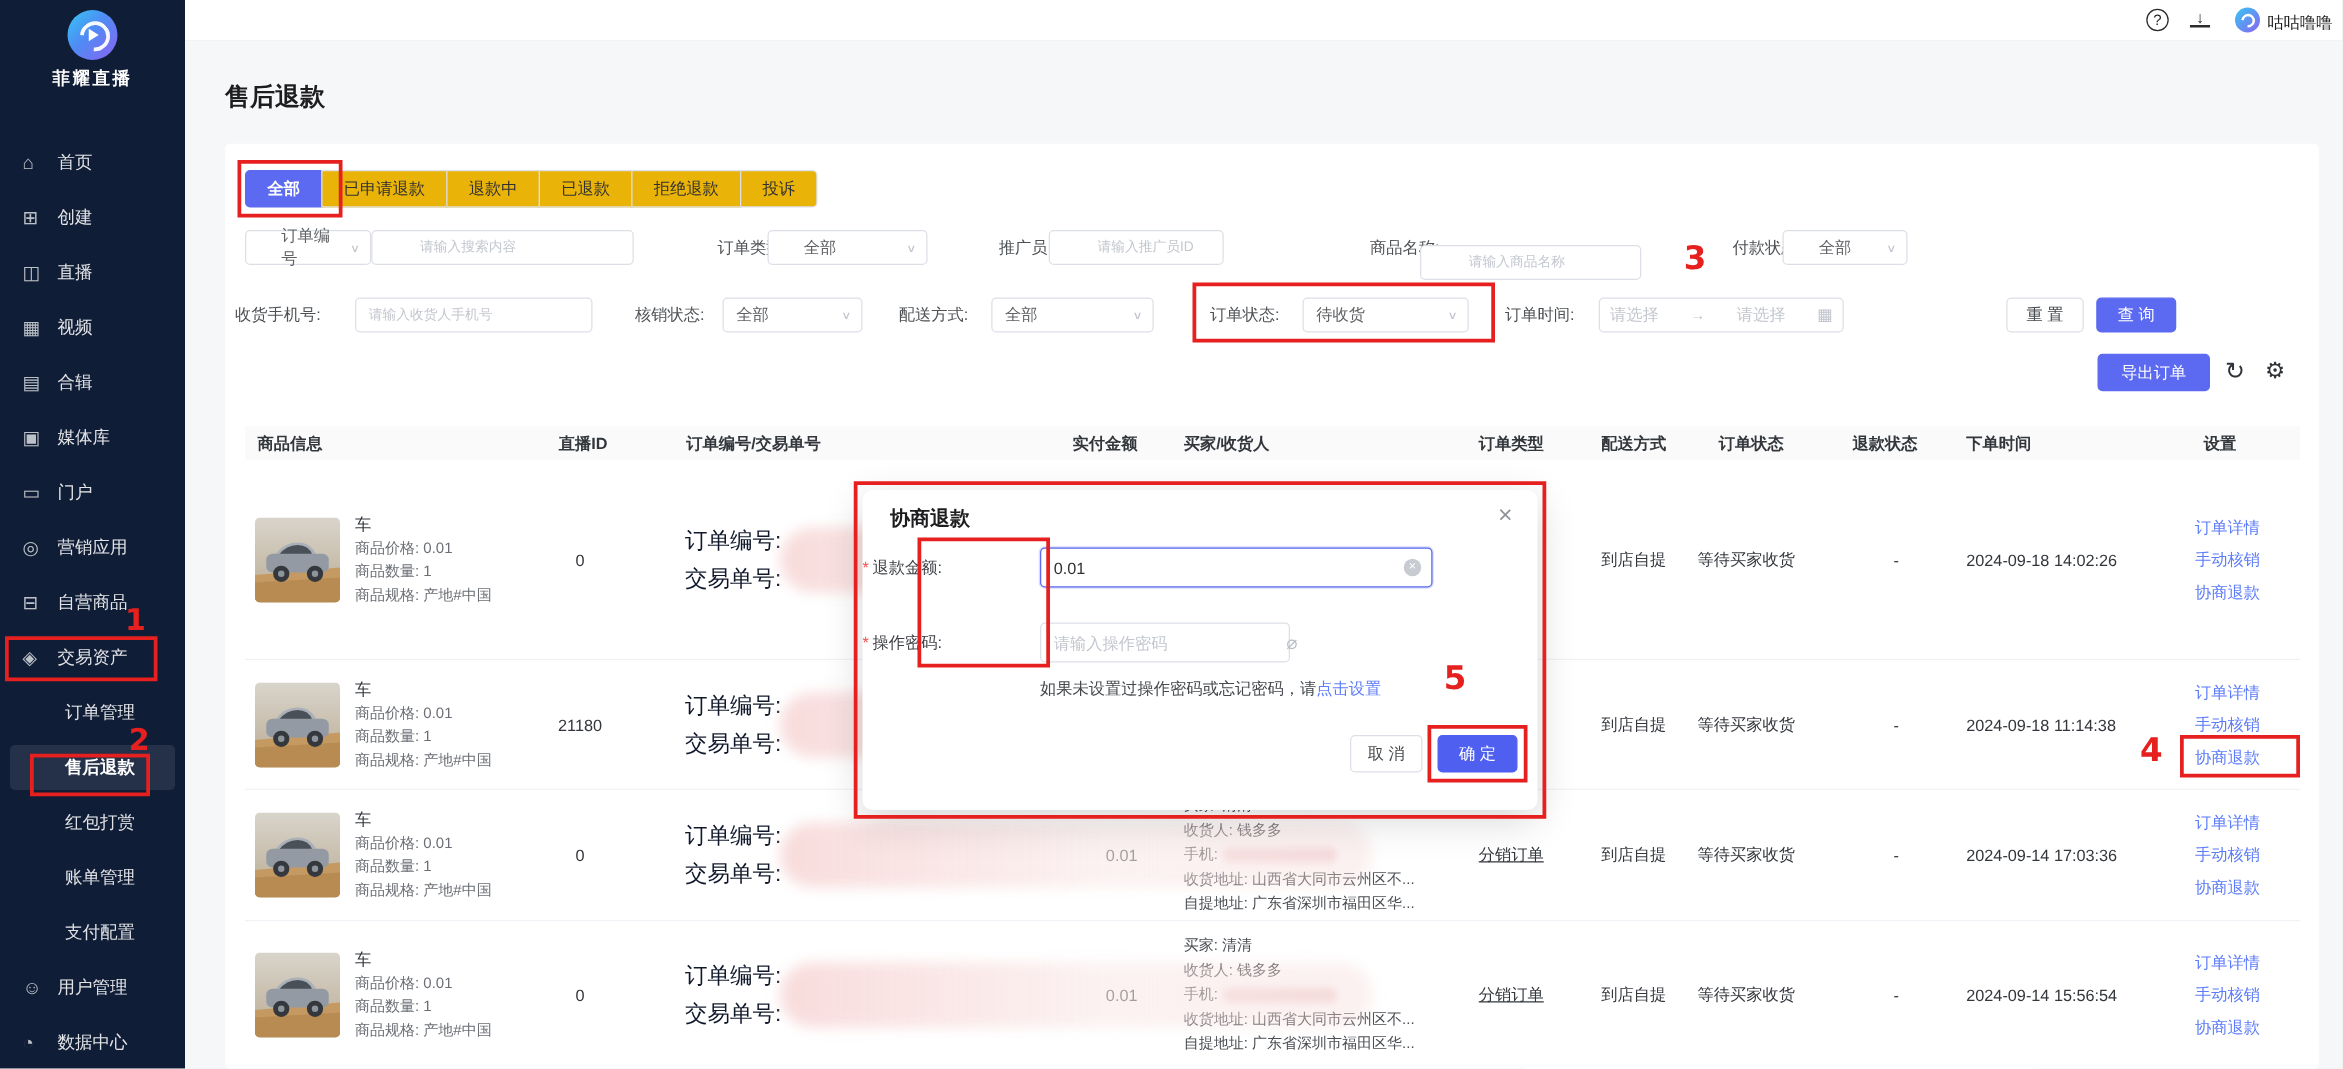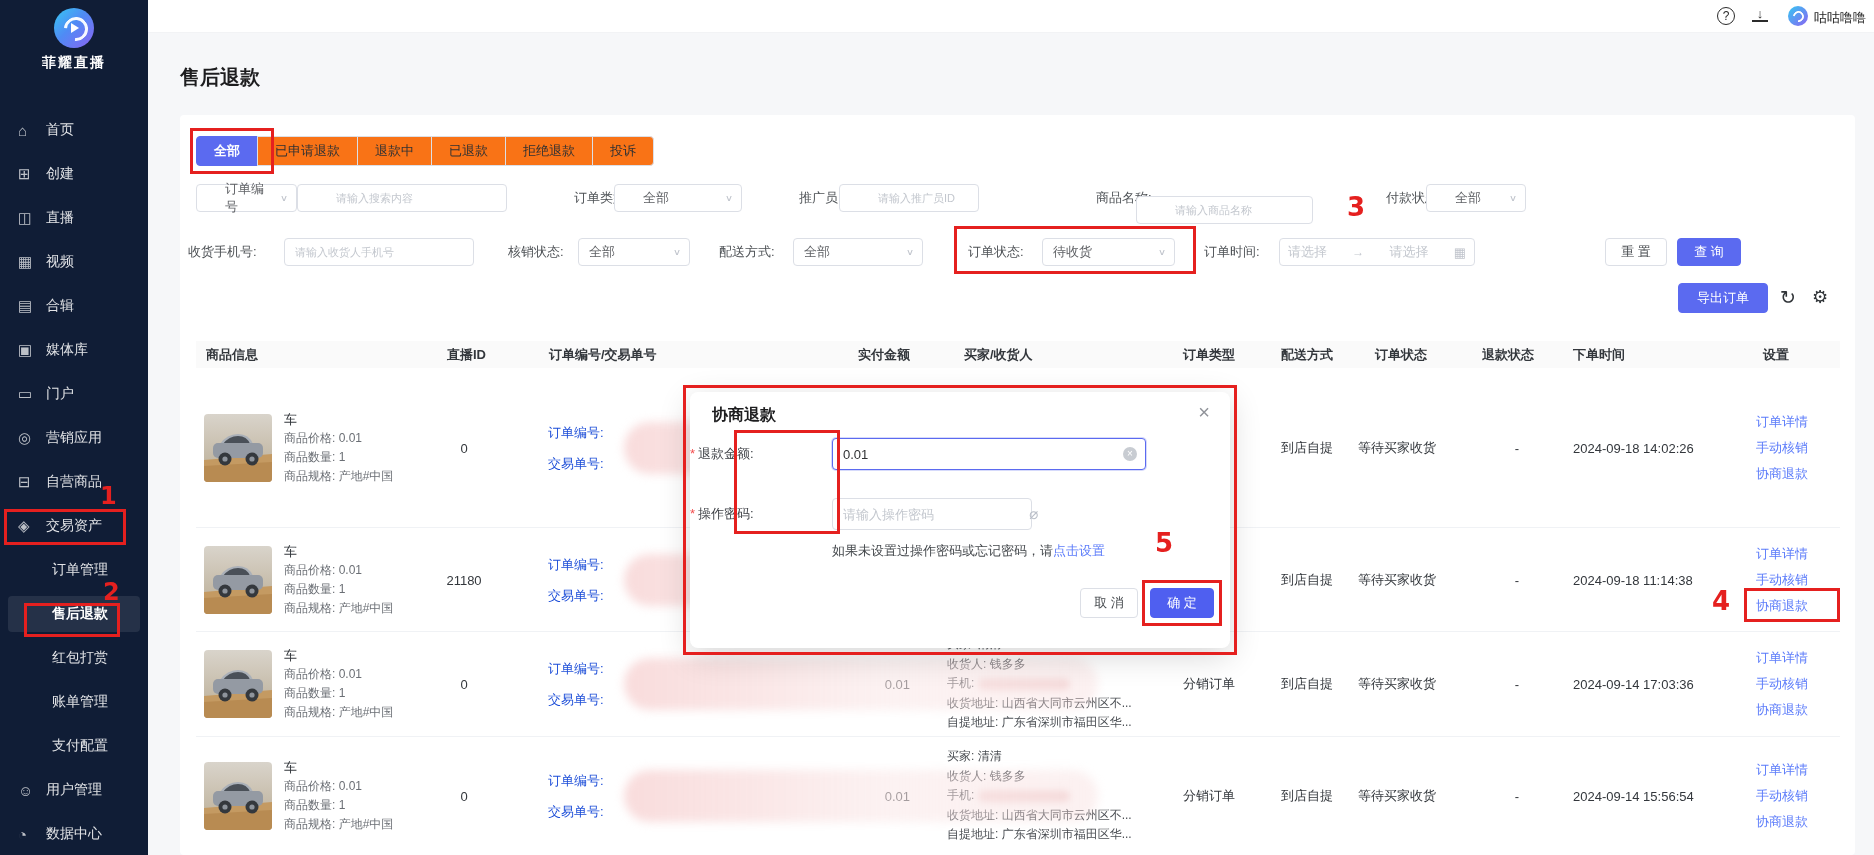--- a/index.html
+++ b/index.html
@@ -37,21 +37,21 @@
     border-radius:50%;border-left-color:transparent;transform:rotate(-40deg);}
   .tb-name{position:absolute;left:1666px;top:9px;font-size:13px;color:#1f1f1f;cursor:pointer;}
 
   
   .page-title{position:absolute;left:180px;top:64px;font-size:20px;font-weight:bold;color:#1d1d1f;}
   .card{position:absolute;left:180px;top:115px;width:1675px;height:740px;background:#fff;border-radius:4px;z-index:1;}
 
   
   .tabs{position:absolute;left:196px;top:136px;display:flex;z-index:2;}
   .tab{height:30px;line-height:28px;padding:0 17px;border:1px solid #dcdfe6;margin-left:-1px;
-    font-size:13px;color:#303133;background:#f97316;cursor:pointer;white-space:nowrap;}
+    font-size:13px;color:#303133;background:#eab308;cursor:pointer;white-space:nowrap;}
   .tab:first-child{border-radius:4px 0 0 4px;margin-left:0;}
   .tab:last-child{border-radius:0 4px 4px 0;}
   .tab.active{background:#5b6af0;border-color:#5b6af0;color:#fff;font-weight:bold;}
 
   
   .flabel{position:absolute;height:28px;line-height:28px;font-size:13px;color:#4e5256;white-space:nowrap;z-index:2;}
   .fctrl{position:absolute;height:28px;border:1px solid #dcdfe6;border-radius:4px;background:#fff;z-index:2;
     display:flex;align-items:center;font-size:13px;color:#606266;}
   .sel{justify-content:space-between;padding:0 8px 0 10px;cursor:pointer;}
   .chev{color:#c0c4cc;font-size:11px;transform:scaleY(.8);margin-left:6px;}
@@ -79,42 +79,42 @@
   .b-query{left:1677px;top:238px;width:64px;}
   .b-export{left:1678px;top:283px;width:90px;height:30px;line-height:28px;}
   .i-refresh{position:absolute;left:1780px;top:286px;font-size:19px;color:#2f3337;cursor:pointer;z-index:2;}
   .i-gear{position:absolute;left:1812px;top:286px;font-size:18px;color:#2f3337;cursor:pointer;z-index:2;}
 
   
   .table{position:absolute;left:196px;top:341px;width:1644px;z-index:2;}
   .thead{position:relative;height:27px;background:#fafafa;}
   .th{position:absolute;top:0;height:27px;line-height:27px;font-size:13px;font-weight:bold;color:#33373c;white-space:nowrap;}
   .h0{left:10px;} .h1{left:251px;} .h2{left:353px;} .h3{left:640px;width:74px;text-align:right;}
-  .h4{left:768px;} .h5{left:987px;} .h6{left:1085px;} .h7{left:1179px;}
+  .h4{left:751px;} .h5{left:987px;} .h6{left:1085px;} .h7{left:1179px;}
   .h8{left:1286px;} .h9{left:1377px;} .h10{left:1567px;}
   .tbody{position:relative;}
   .trow{position:relative;border-top:1px solid #f0f2f5;}
   .trow:first-child{border-top:none;}
   .cell{position:absolute;top:50%;transform:translateY(-50%);font-size:13px;color:#33373c;white-space:nowrap;}
   .c-img{left:8px;width:68px;height:68px;border-radius:4px;overflow:hidden;}
   .c-ptext{left:88px;width:165px;}
   .pname{font-size:13px;color:#33373c;line-height:19px;}
   .pline{font-size:12px;color:#6b6f75;line-height:19px;}
   .c-live{left:240px;width:56px;text-align:center;}
   .c-order{left:352px;}
-  .olabel{line-height:31px;font-size:13px;color:#1d4ed8;}
+  .olabel{line-height:31px;font-size:18px;color:#0f172a;}
   .c-blob{left:428px;width:474px;height:52px;border-radius:26px;z-index:1;
     background:linear-gradient(90deg,rgba(247,210,210,.78),rgba(250,233,233,.6) 55%,rgba(246,214,214,.35));
     filter:blur(5px);}
   .c-amount{left:640px;width:74px;text-align:right;}
   .c-buyer{left:751px;width:250px;}
   .bline{font-size:12px;color:#494d52;line-height:19.5px;display:flex;align-items:center;}
   .phone-blob{display:inline-block;width:92px;height:12px;margin-left:4px;border-radius:6px;
     background:rgba(243,212,212,.8);filter:blur(3px);}
-  .c-type{left:987px;width:80px;}
+  .c-type{left:987px;width:80px;text-decoration:underline;}
   .c-delivery{left:1085px;width:80px;}
   .c-status{left:1162px;width:125px;}
   .c-refund{left:1286px;width:70px;text-align:center;}
   .c-time{left:1377px;width:150px;}
   .c-actions{left:1560px;width:92px;}
   .action-link{font-size:13px;color:#5c7cfa;line-height:26px;cursor:pointer;}
 
   
   .modal{position:absolute;left:690px;top:392px;width:540px;height:256px;background:#fff;border-radius:8px;
     box-shadow:0 8px 32px rgba(0,0,0,.16);z-index:50;}

